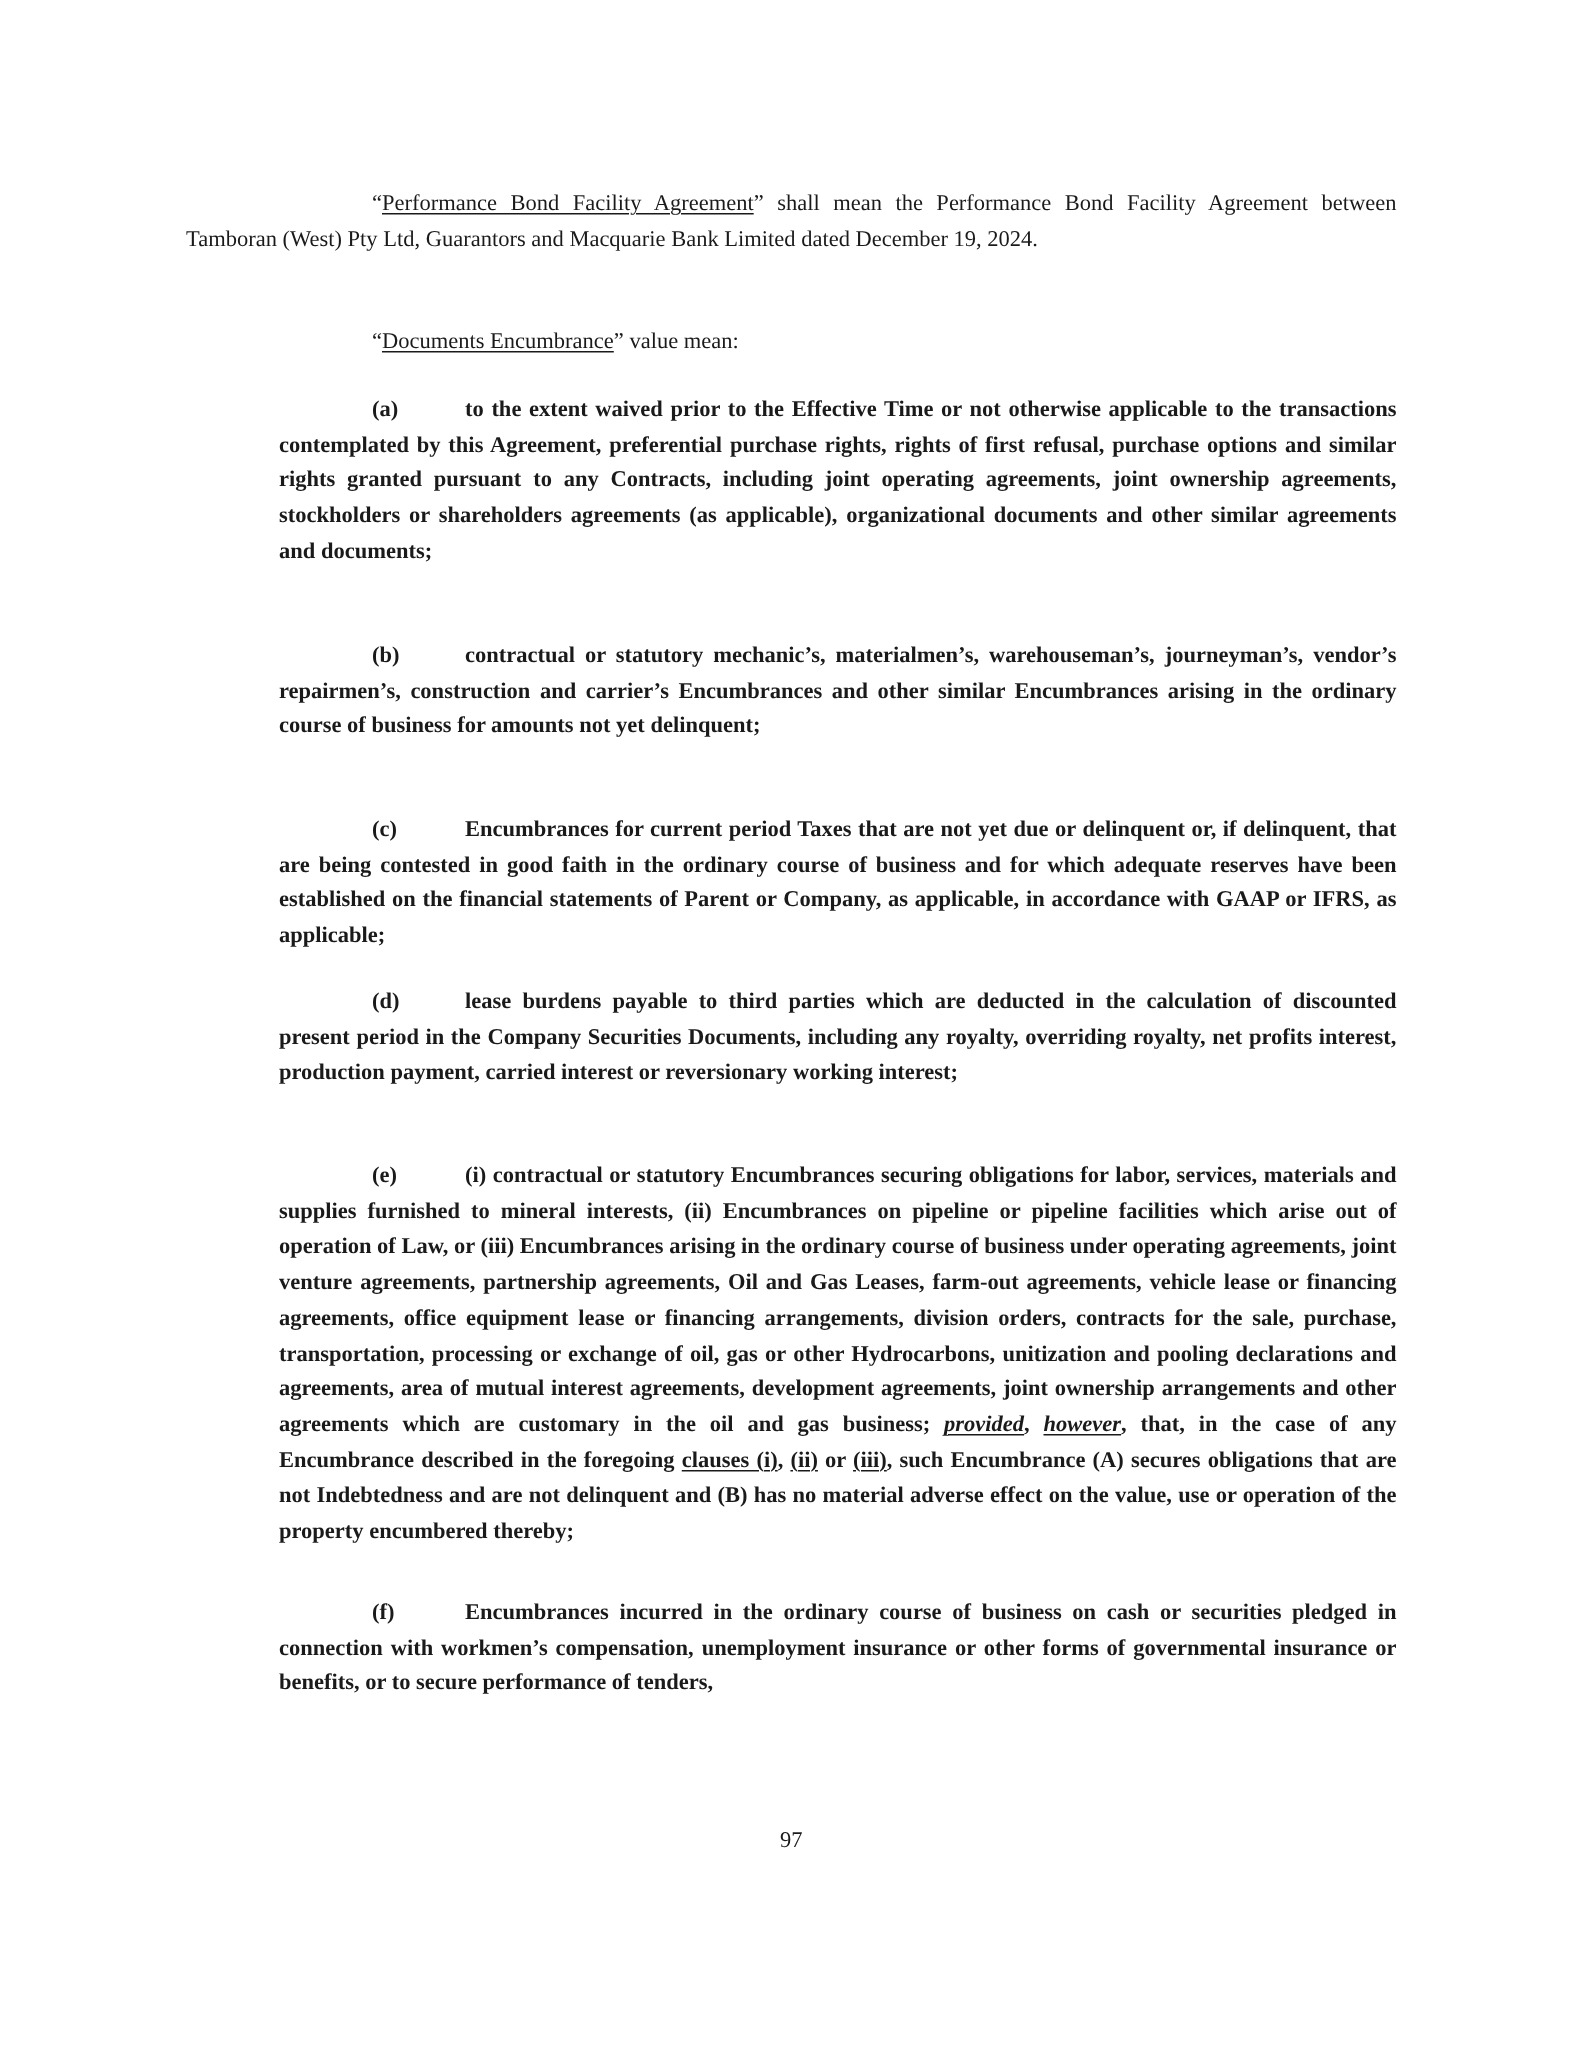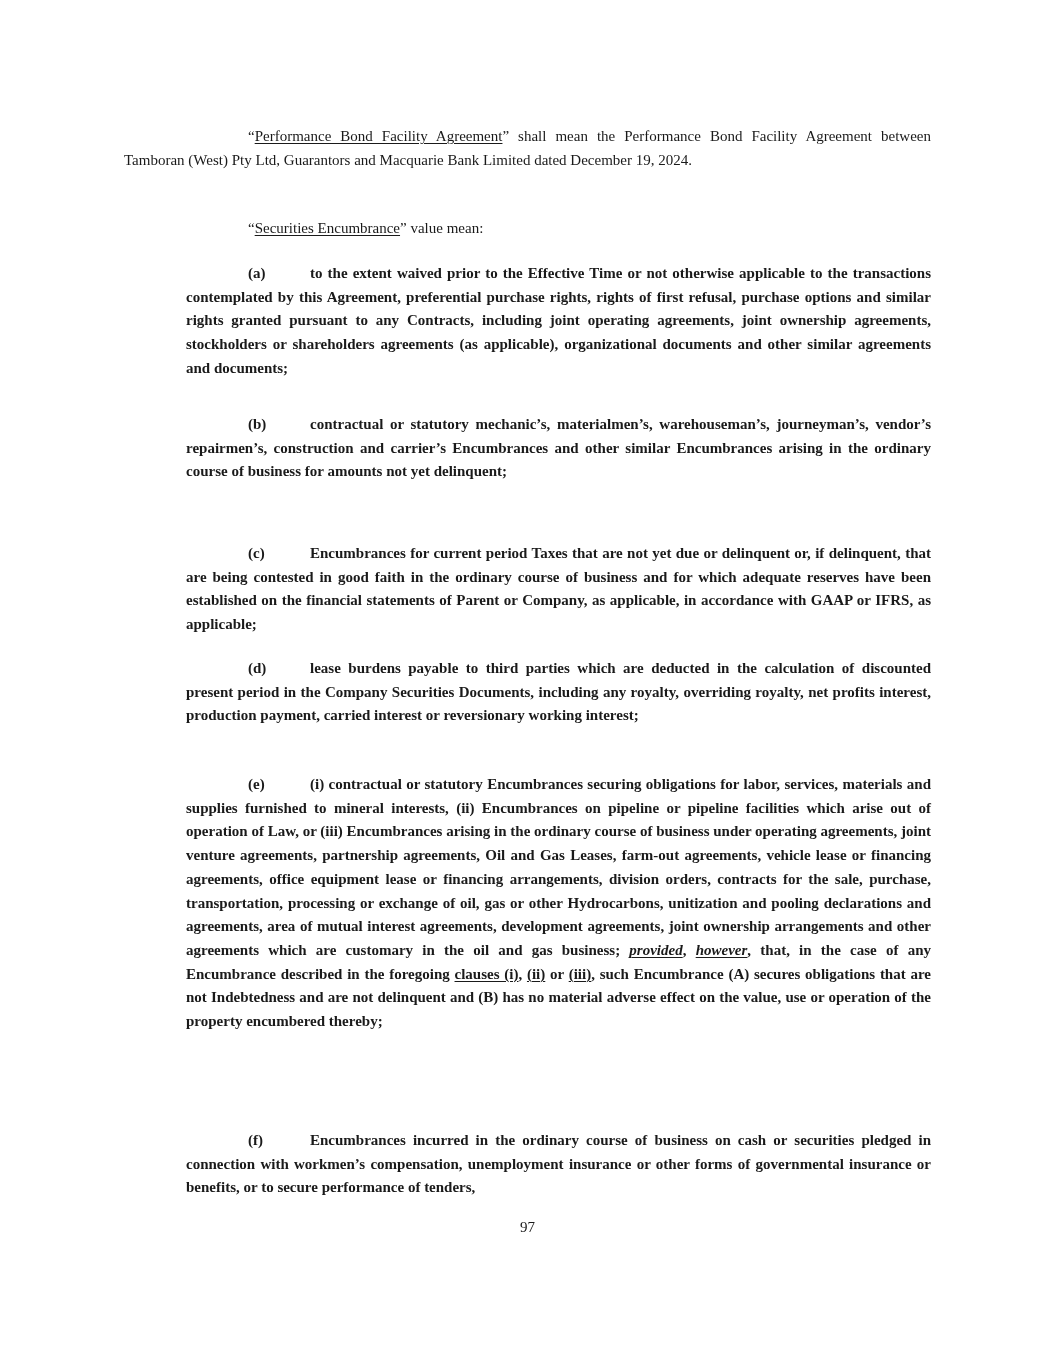--- a/index.html
+++ b/index.html
@@ -17,28 +17,28 @@
   u { text-decoration: underline; text-underline-offset: 2px; text-decoration-thickness: 1px; }
   .pagenum { position: absolute; left: 0; width: 1055px; top: 1216px; text-align: center; }
 </style>
 </head>
 <body>
 
 <div class="page">
 
   <p class="para def"><span>“</span><u>Performance Bond Facility Agreement</u><span>” shall mean the Performance Bond Facility Agreement between Tamboran (West) Pty Ltd, Guarantors and Macquarie Bank Limited dated December 19, 2024.</span></p>
 
-  <p class="para def2"><span>“</span><u>Securities Encumbrance</u><span>” value mean:</span></p>
+  <p class="para def2"><span>“</span><u>Documents Encumbrance</u><span>” value mean:</span></p>
 
   <p class="para item" style="top:262px"><span class="lbl">(a)</span><span>to the extent waived prior to the Effective Time or not otherwise applicable to the transactions contemplated by this Agreement, preferential purchase rights, rights of first refusal, purchase options and similar rights granted pursuant to any Contracts, including joint operating agreements, joint ownership agreements, stockholders or shareholders agreements (as applicable), organizational documents and other similar agreements and documents;</span></p>
 
-  <p class="para item" style="top:413px"><span class="lbl">(b)</span><span>contractual or statutory mechanic’s, materialmen’s, warehouseman’s, journeyman’s, vendor’s repairmen’s, construction and carrier’s Encumbrances and other similar Encumbrances arising in the ordinary course of business for amounts not yet delinquent;</span></p>
+  <p class="para item" style="top:426px"><span class="lbl">(b)</span><span>contractual or statutory mechanic’s, materialmen’s, warehouseman’s, journeyman’s, vendor’s repairmen’s, construction and carrier’s Encumbrances and other similar Encumbrances arising in the ordinary course of business for amounts not yet delinquent;</span></p>
 
   <p class="para item" style="top:542px"><span class="lbl">(c)</span><span>Encumbrances for current period Taxes that are not yet due or delinquent or, if delinquent, that are being contested in good faith in the ordinary course of business and for which adequate reserves have been established on the financial statements of Parent or Company, as applicable, in accordance with GAAP or IFRS, as applicable;</span></p>
 
   <p class="para item" style="top:657px"><span class="lbl">(d)</span><span>lease burdens payable to third parties which are deducted in the calculation of discounted present period in the Company Securities Documents, including any royalty, overriding royalty, net profits interest, production payment, carried interest or reversionary working interest;</span></p>
 
   <p class="para item" style="top:773px"><span class="lbl">(e)</span><span>(i) contractual or statutory Encumbrances securing obligations for labor, services, materials and supplies furnished to mineral interests, (ii) Encumbrances on pipeline or pipeline facilities which arise out of operation of Law, or (iii) Encumbrances arising in the ordinary course of business under operating agreements, joint venture agreements, partnership agreements, Oil and Gas Leases, farm-out agreements, vehicle lease or financing agreements, office equipment lease or financing arrangements, division orders, contracts for the sale, purchase, transportation, processing or exchange of oil, gas or other Hydrocarbons, unitization and pooling declarations and agreements, area of mutual interest agreements, development agreements, joint ownership arrangements and other agreements which are customary in the oil and gas business; </span><u><i>provided</i></u><span>, </span><u><i>however</i></u><span>, that, in the case of any Encumbrance described in the foregoing </span><u>clauses (i)</u><span>, </span><u>(ii)</u><span> or </span><u>(iii)</u><span>, such Encumbrance (A) secures obligations that are not Indebtedness and are not delinquent and (B) has no material adverse effect on the value, use or operation of the property encumbered thereby;</span></p>
 
-  <p class="para item" style="top:1129px"><span class="lbl">(f)</span><span>Encumbrances incurred in the ordinary course of business on cash or securities pledged in connection with workmen’s compensation, unemployment insurance or other forms of governmental insurance or benefits, or to secure performance of tenders,</span></p>
+  <p class="para item" style="top:1064px"><span class="lbl">(f)</span><span>Encumbrances incurred in the ordinary course of business on cash or securities pledged in connection with workmen’s compensation, unemployment insurance or other forms of governmental insurance or benefits, or to secure performance of tenders,</span></p>
 
   <div class="pagenum">97</div>
 </div>
 
 </body></html>

